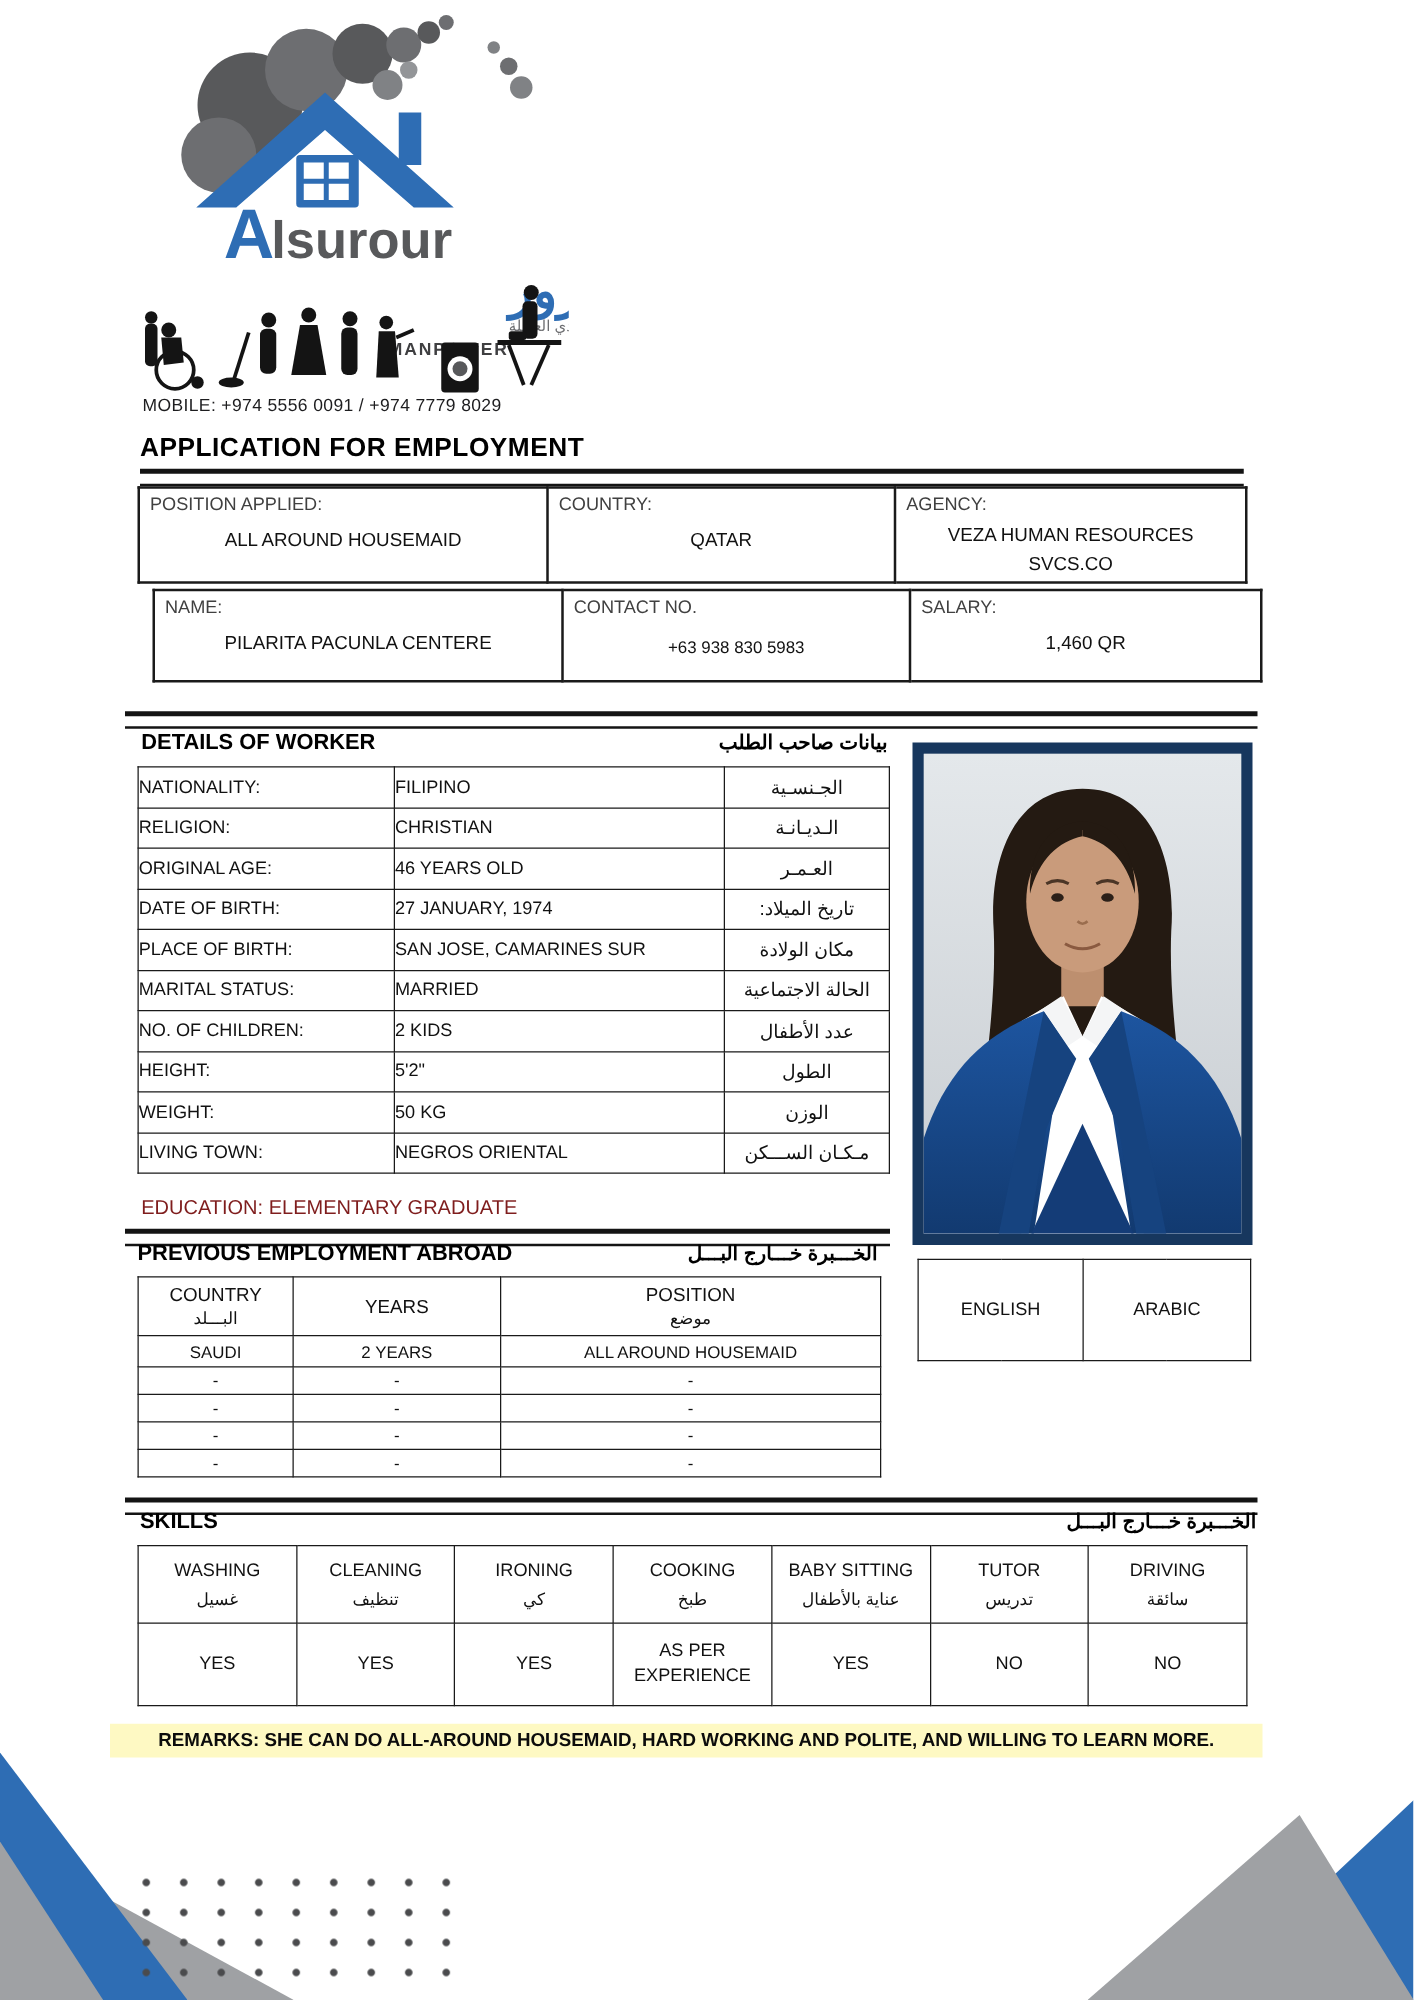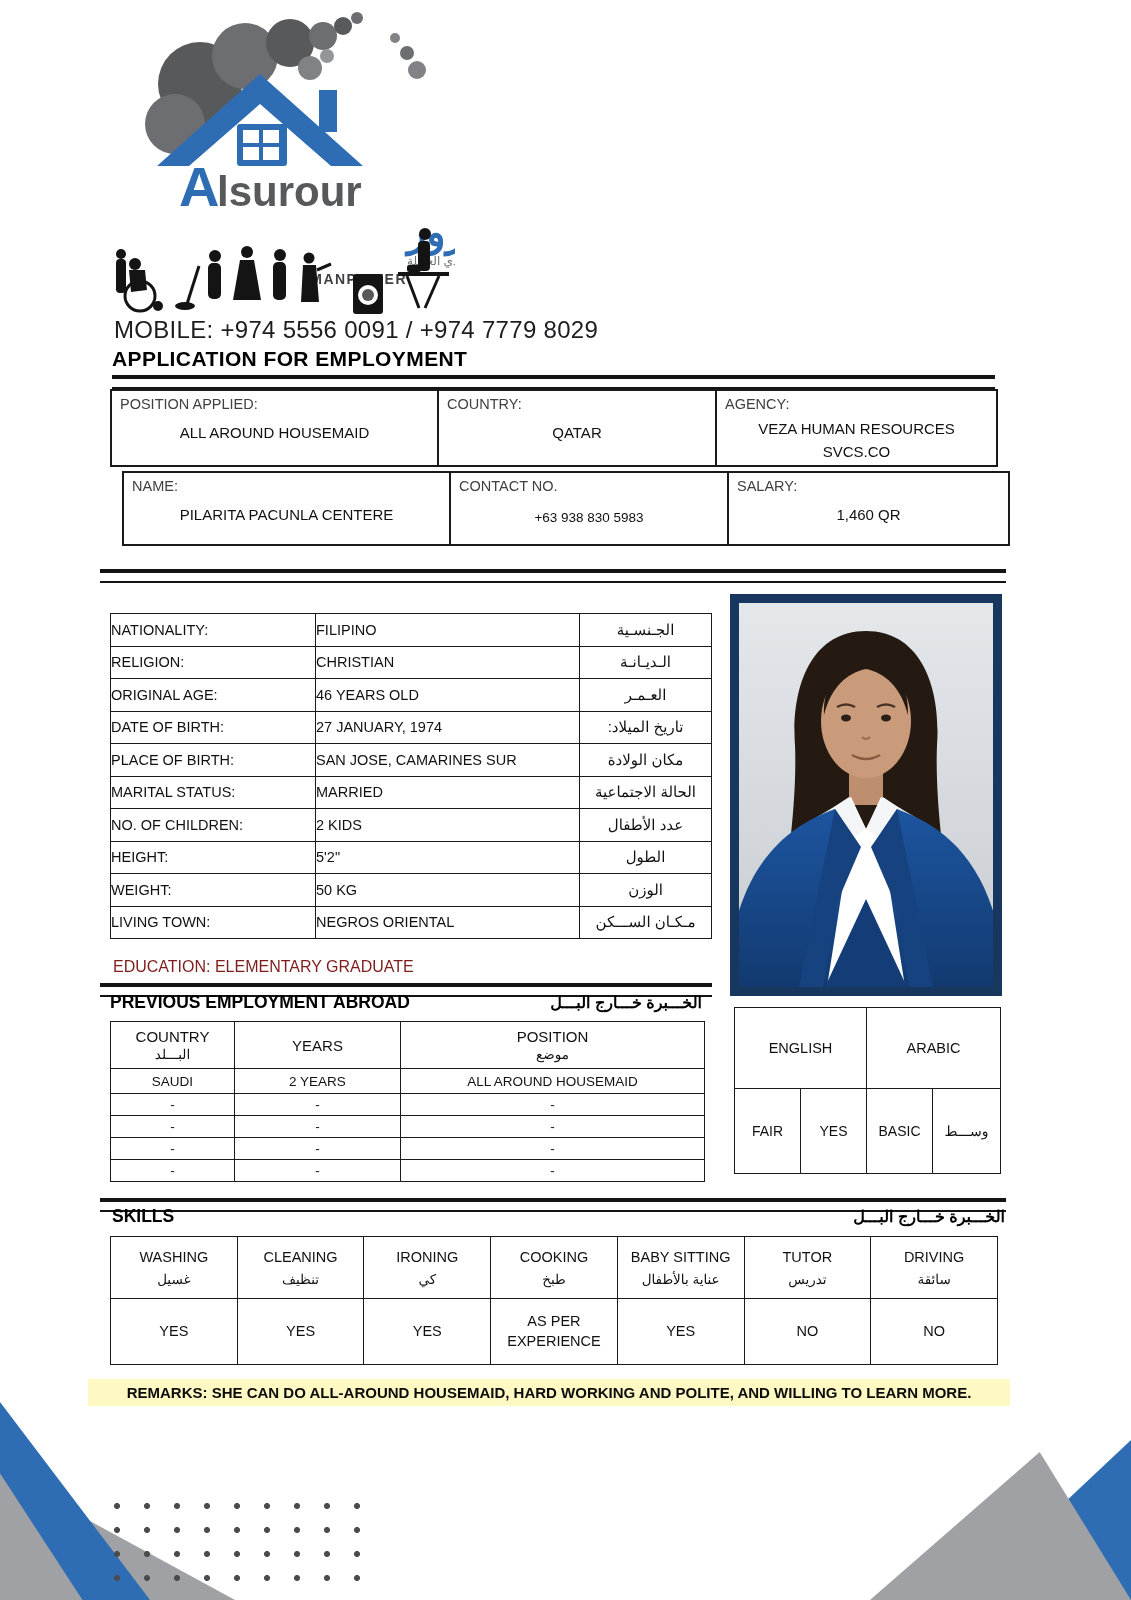--- a/index.html
+++ b/index.html
@@ -1,21 +1,21 @@
 <!DOCTYPE html>
 <html><head>
 <meta charset="utf-8">
 <style>
   html,body{margin:0;padding:0;background:#ffffff;}
   .page{position:relative;width:1131px;height:1600px;background:#fff;overflow:hidden;
         font-family:"Liberation Sans", sans-serif;color:#111;}
   .abs{position:absolute;}
 
   
-  .mobile-line{top:316px;left:114px;font-size:24px;letter-spacing:.3px;color:#1d1d1f;}
+  .mobile-line{top:316px;left:114px;font-size:14px;letter-spacing:.3px;color:#1d1d1f;}
   .app-title{top:347px;left:112px;font-size:21px;font-weight:700;letter-spacing:.4px;color:#000;}
   .title-rule{top:375px;left:112px;width:883px;height:8px;border-top:4px solid #141414;border-bottom:2px solid #141414;}
 
   
   .rule{height:8px;border-top:4px solid #141414;border-bottom:2px solid #141414;}
   .rule-details{top:569px;left:100px;width:906px;}
   .rule-emp{top:983px;left:100px;width:612px;}
   .rule-skills{top:1198px;left:100px;width:906px;}
   .sec-head{display:flex;justify-content:space-between;align-items:baseline;}
   .sec-title{font-size:17.5px;font-weight:800;color:#000;}
@@ -212,20 +212,24 @@
       </td>
       <td>
         <div class="cell-label">SALARY:</div>
         <div class="cell-value">1,460 QR</div>
       </td>
     </tr>
   </tbody>
     </table>
 
   <div class="abs rule rule-details"></div>
+  <div class="abs sec-head details-head">
+    <span class="sec-title">DETAILS OF WORKER</span>
+    <span class="sec-title-ar">بيانات صاحب الطلب</span>
+  </div>
 
   <table class="abs grid details-table">
     <colgroup>
         <col style="width:205px">
         <col style="width:264px">
         <col style="width:132px">
       </colgroup>
     <tbody>
         <tr>
       <td class="d-label">NATIONALITY:</td>
@@ -384,26 +388,20 @@
         <col style="width:66px">
         <col style="width:66px">
         <col style="width:66px">
         <col style="width:68px">
       </colgroup>
     <tbody>
         <tr class="lang-head">
       <td colspan="2">ENGLISH</td>
       <td colspan="2">ARABIC</td>
     </tr>
-    <tr class="lang-vals">
-      <td>FAIR</td>
-      <td>YES</td>
-      <td>BASIC</td>
-      <td class="lang-ar">وســـط</td>
-    </tr>
   </tbody>
     </table>
 
   <div class="abs rule rule-skills"></div>
   <div class="abs sec-head skills-head">
     <span class="sec-title">SKILLS</span>
     <span class="sec-title-ar">الخـــبرة خـــارج البـــل</span>
   </div>
 
   <table class="abs grid skills-table">

